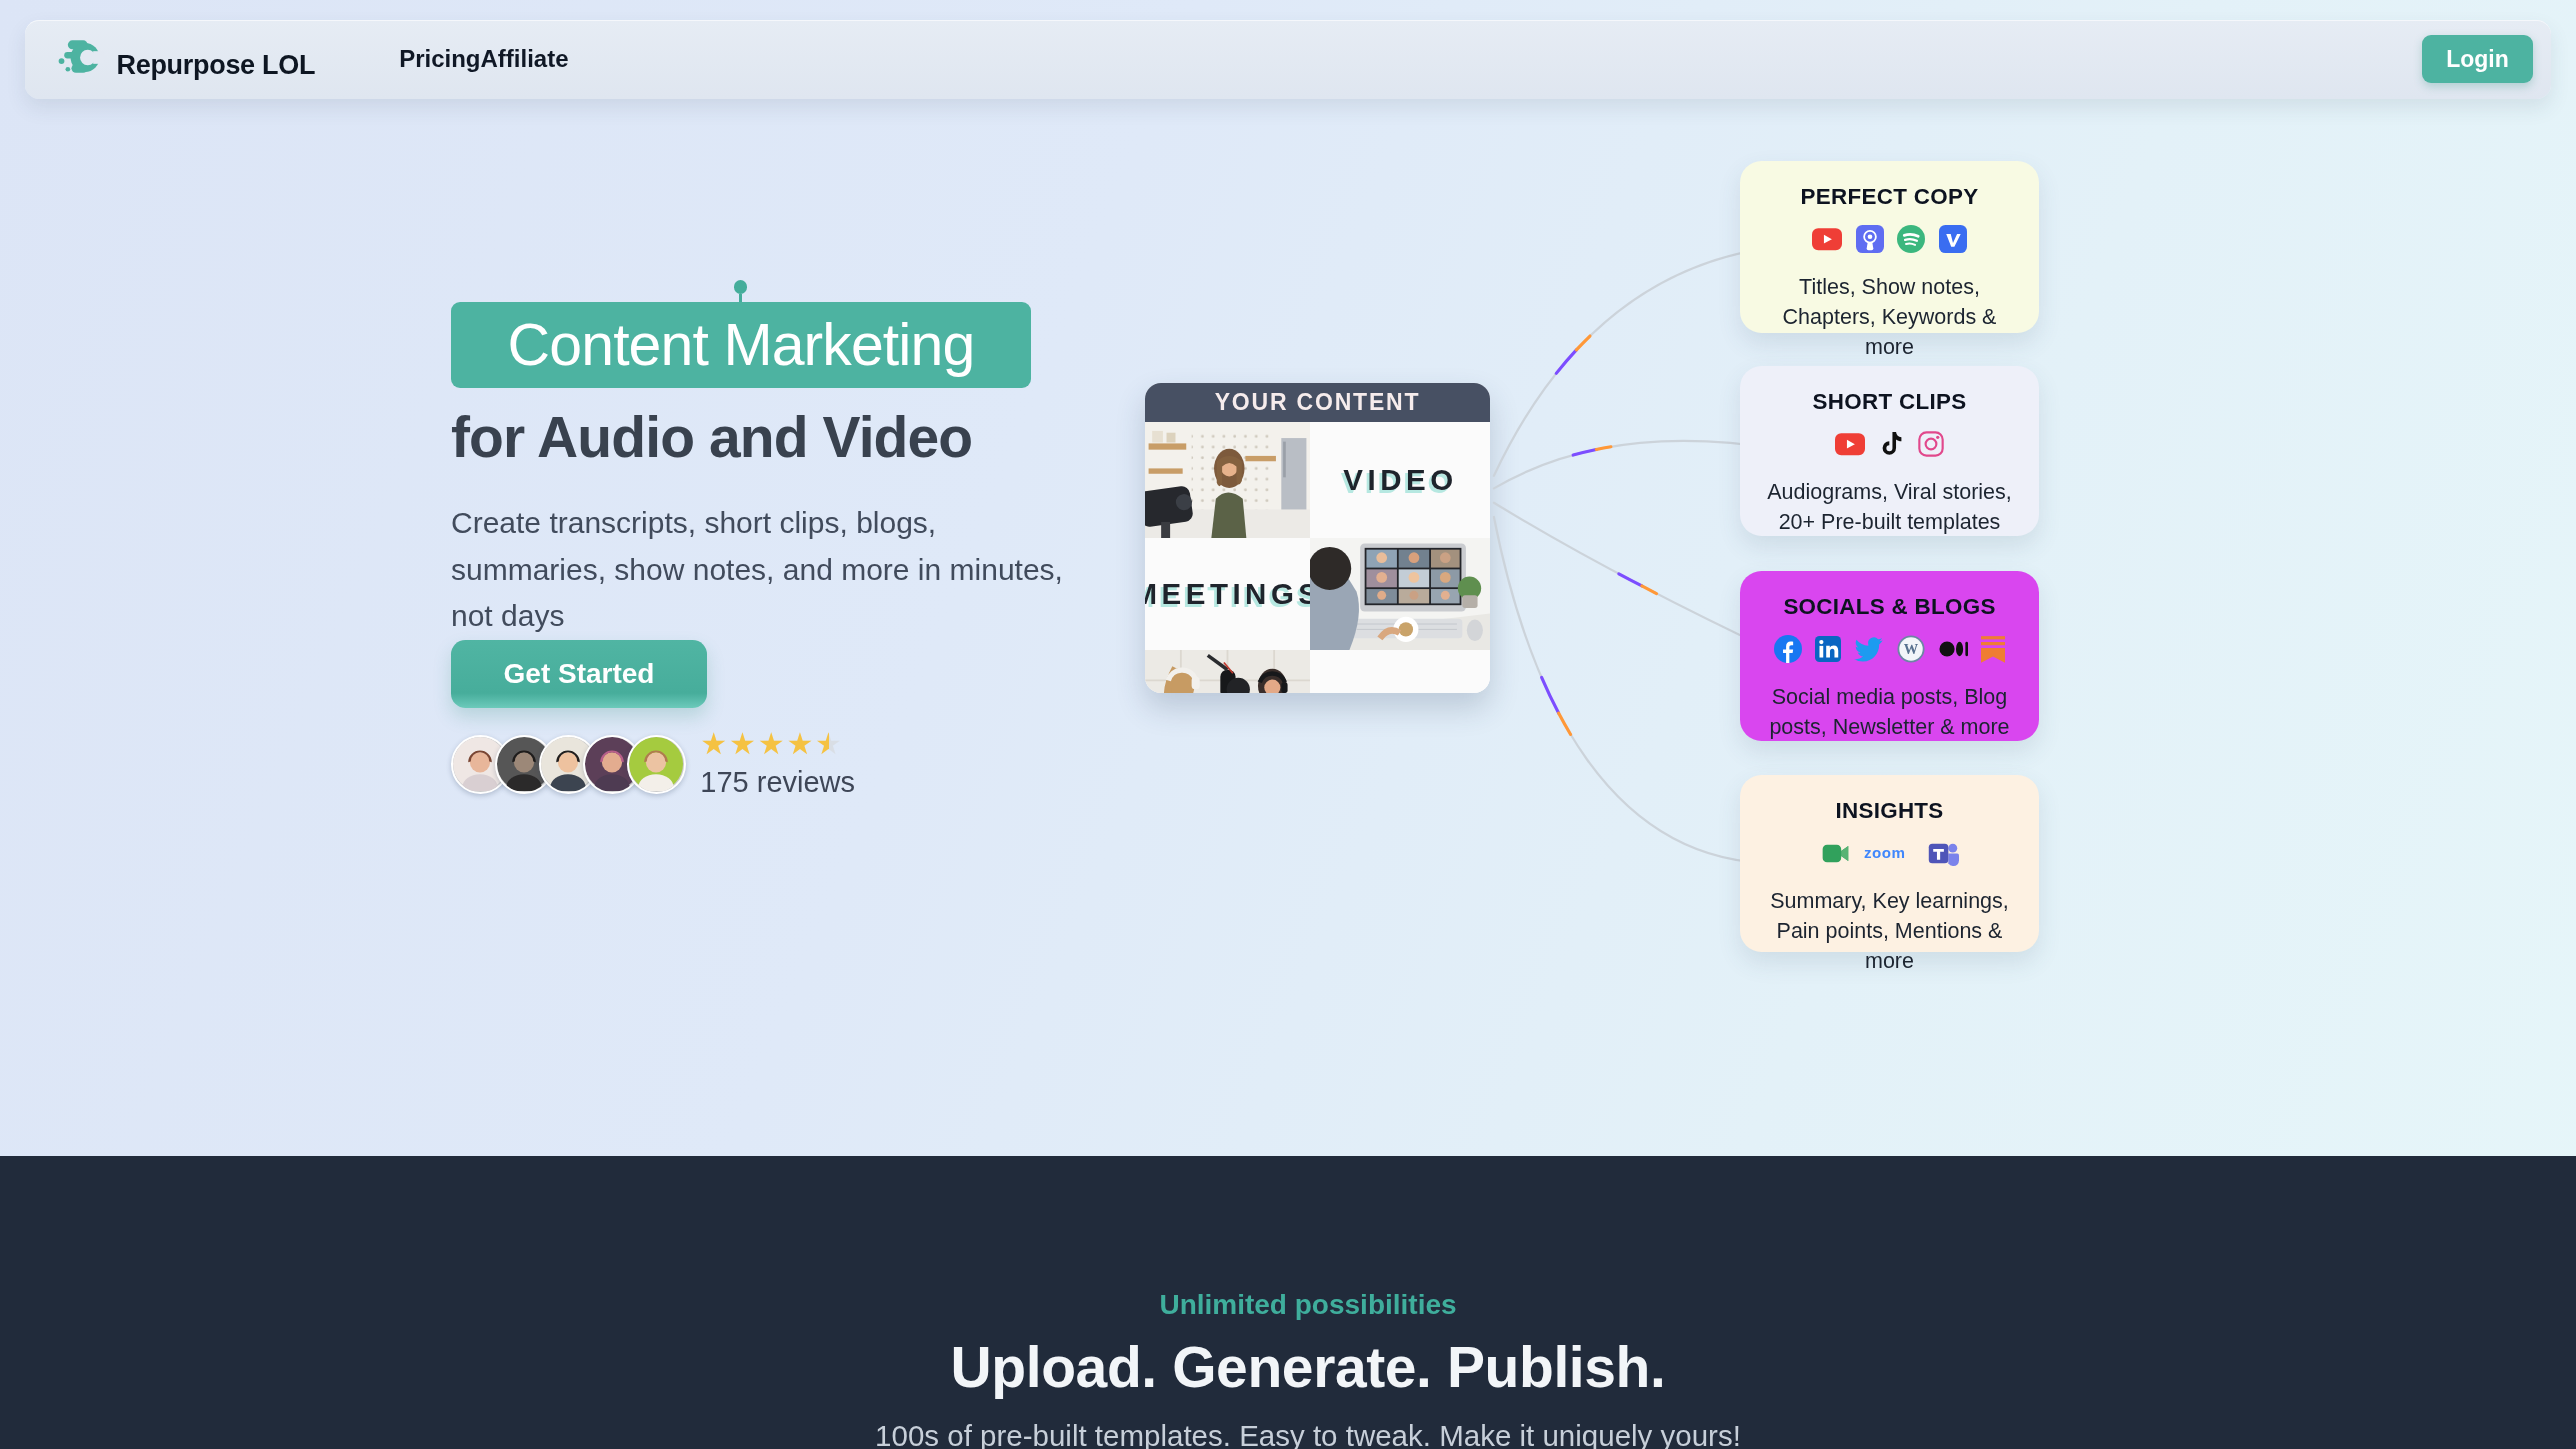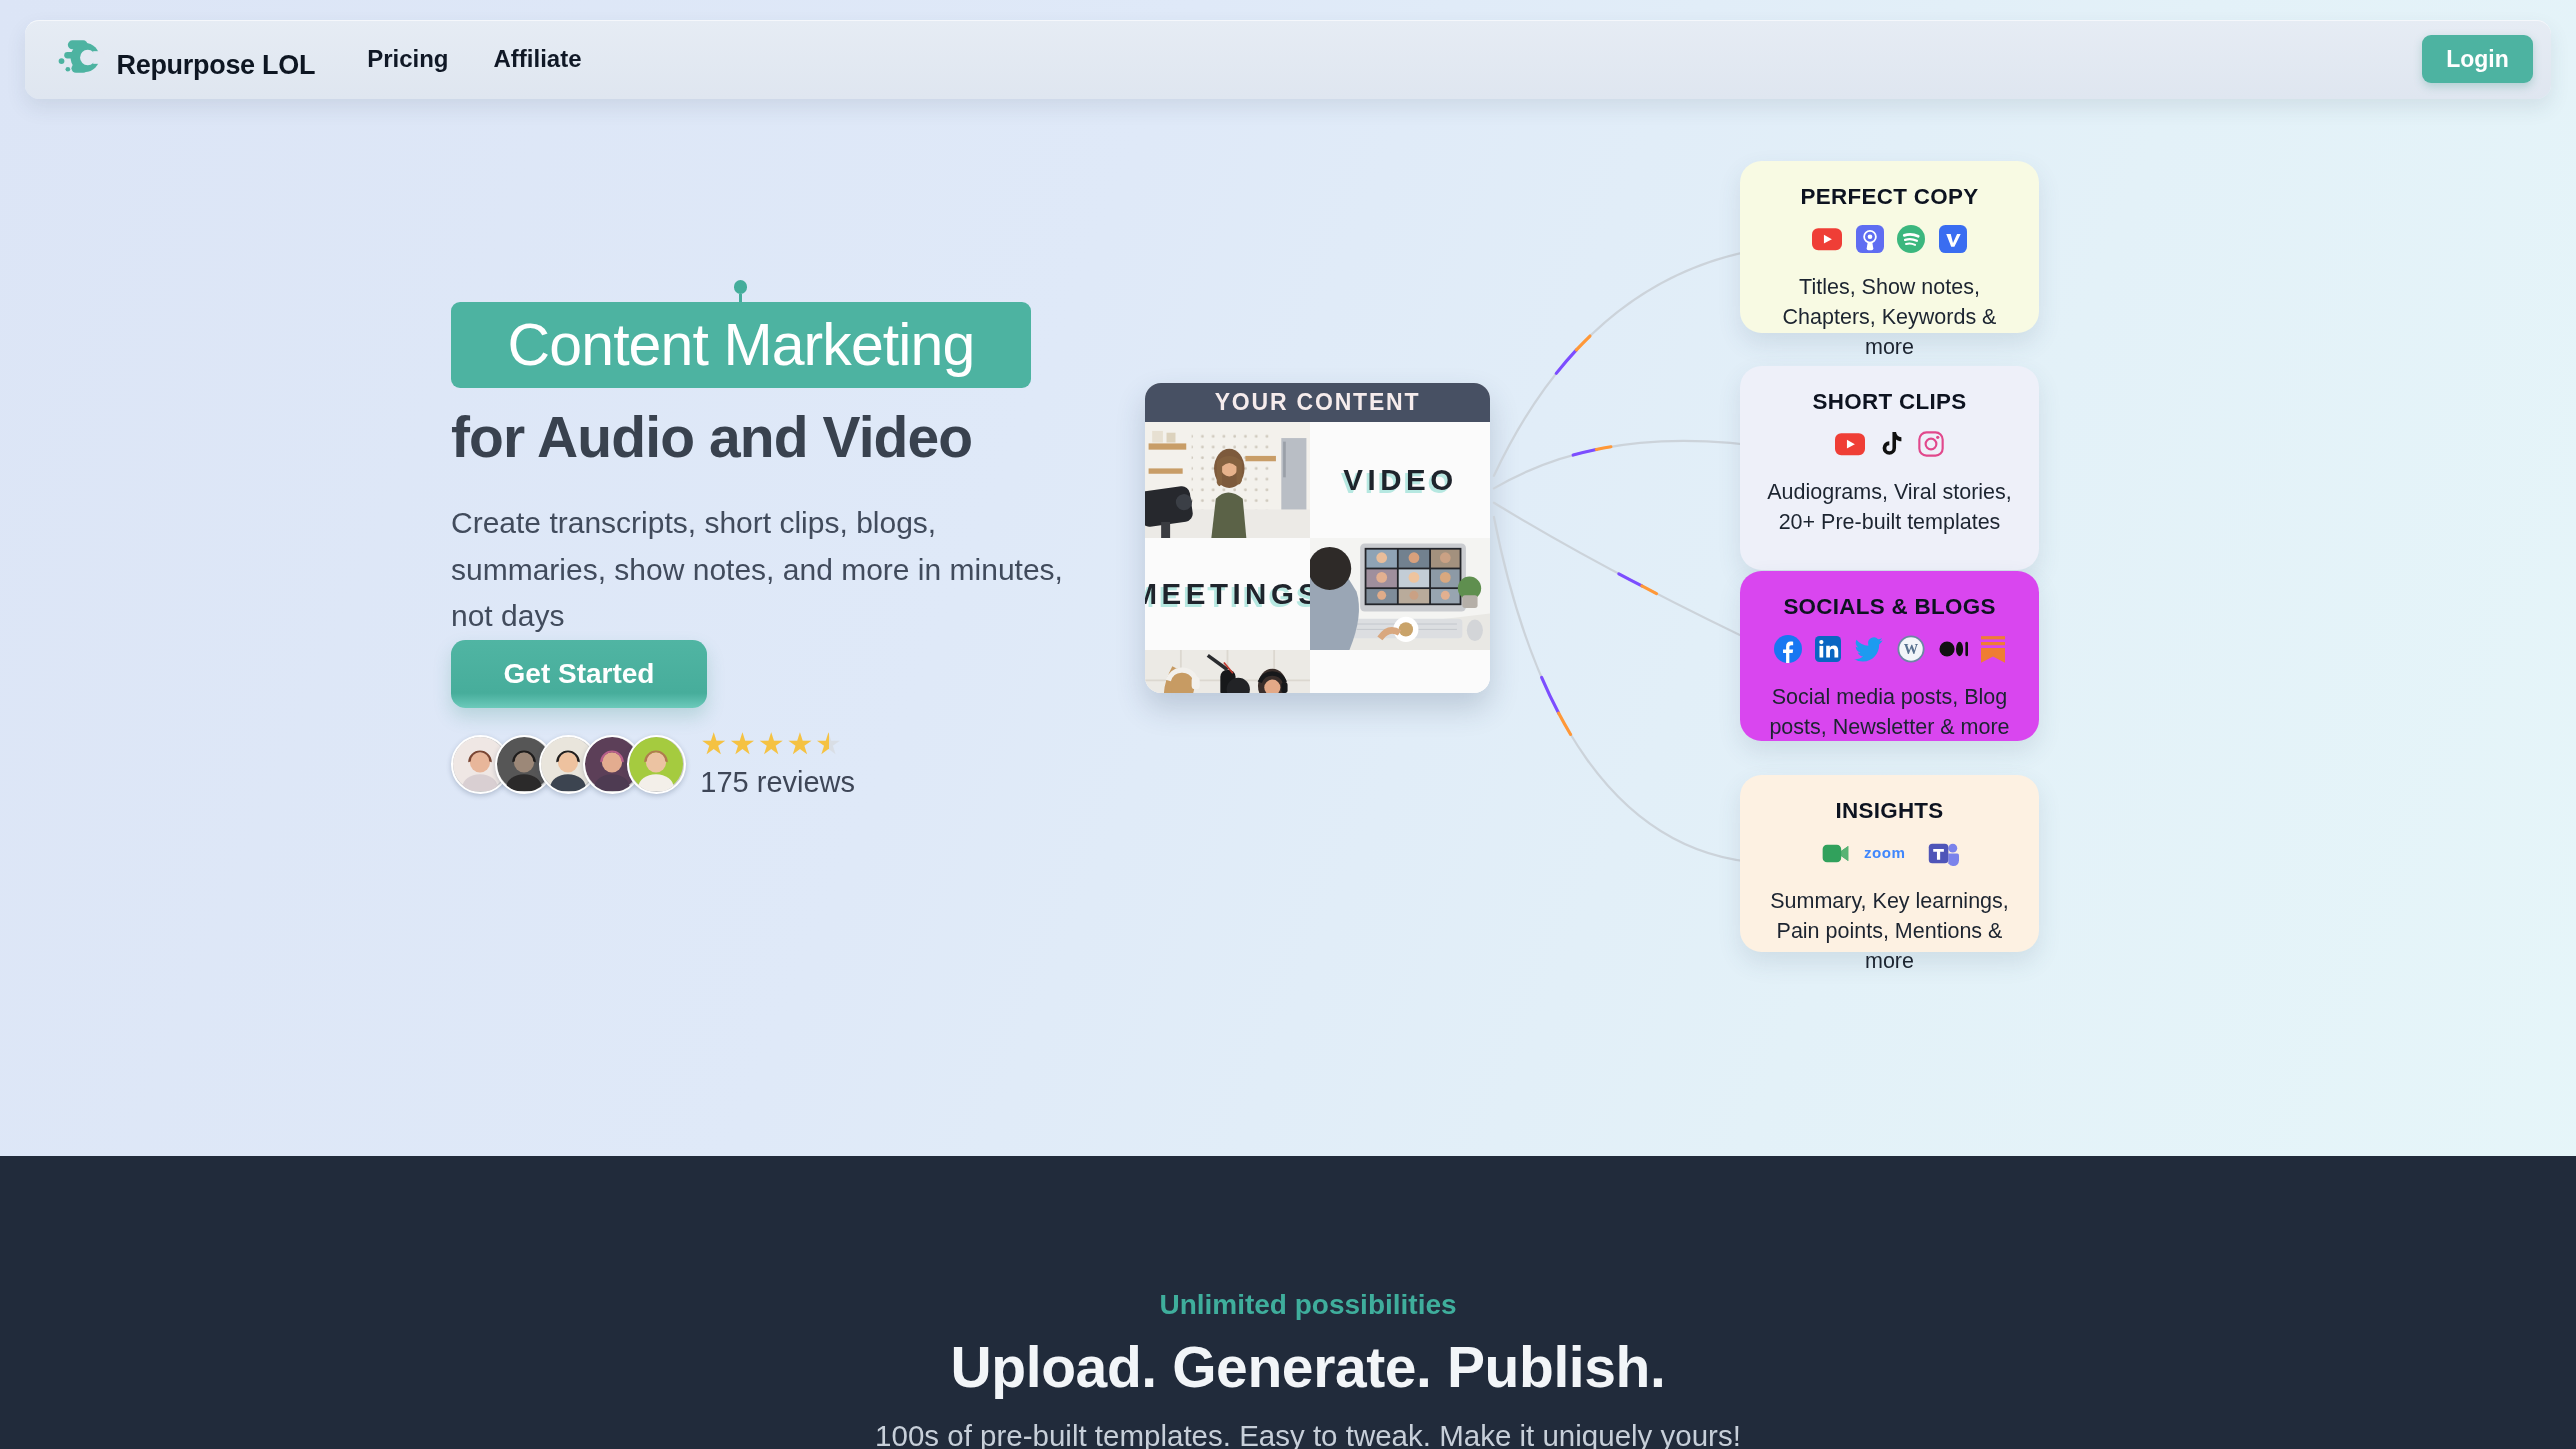--- a/index.html
+++ b/index.html
@@ -12,21 +12,21 @@
   
   .navbar{
     position:absolute; left:25px; right:25px; top:19.7px; height:79px;
     background:linear-gradient(180deg,#e6ecf4,#dfe6f0);
     border-radius:14.3px; display:flex; align-items:center;
     padding:0 18px 0 32px;
     box-shadow:0 9px 19.7px rgba(50,65,90,.10), 0 0.9px 0 rgba(255,255,255,.6) inset;
   }
   .brand{ display:flex; align-items:center; gap:12.5px; }
   .brand-name{ font-size:27px; font-weight:800; color:#0e1622; letter-spacing:-0.3px;margin-top:12px; }
-  .nav-links{ display:flex; align-items:center; gap:45px; margin-left:52px;justify-content:flex-end; }
+  .nav-links{ display:flex; align-items:center; margin-left:84px;justify-content:flex-end; }
   .nav-link{ font-size:24px; font-weight:700; color:#101826; cursor:pointer; }
   .nav-spacer{ flex:1; }
   .login-btn{
     width:111px; height:48px; border:none; border-radius:9px;
     background:#4db3a1; color:#fff; font-size:23px; font-weight:600;
     font-family:inherit; cursor:pointer; box-shadow:0 3.6px 9px rgba(45,140,125,.25);
   }
   
   .hero{ position:absolute; left:451px; top:284px; width:698px; height:537px; }
   .hero-pin{ position:absolute; left:283px; top:-3.6px; width:14.3px; height:23px; }
@@ -88,21 +88,21 @@
   .connectors path{ fill:none; stroke-linecap:round; }
   .line-base{ stroke:#ccd3da; stroke-width:2.5; }
   .pulse-p{ stroke:#7c4dff; stroke-width:3.5; }
   .pulse-o{ stroke:#ff9838; stroke-width:3.5; }
   
   .feature-card{
     position:absolute; left:1740px; width:299px; border-radius:21.5px;
     padding:23px 21.5px; text-align:center;
     box-shadow:0 10.7px 23px rgba(60,80,110,.12);
   }
-  .fc-0{ top:161px; height:172px; } .fc-1{ top:366px; height:204px; }
+  .fc-0{ top:161px; height:172px; } .fc-1{ top:366px; height:170px; }
   .fc-2{ top:571px; height:170px; } .fc-3{ top:775px; height:177px; }
   .feature-title{ font-size:22.4px; font-weight:800; color:#0d1320; letter-spacing:0.3px; }
   .feature-icons{ margin-top:13.4px; height:32px; display:flex; align-items:center; justify-content:center; gap:13.4px; }
   .feature-icons .icon{ display:inline-flex; align-items:center; }
   .feature-desc{ margin-top:18px; font-size:21.5px; line-height:1.38; color:#1c2430;text-align:center; }
   
   .footer{
     position:absolute; left:0; right:0; top:1156px; height:293px;
     background:#212b3b; text-align:center;padding-left:40px;
   }

